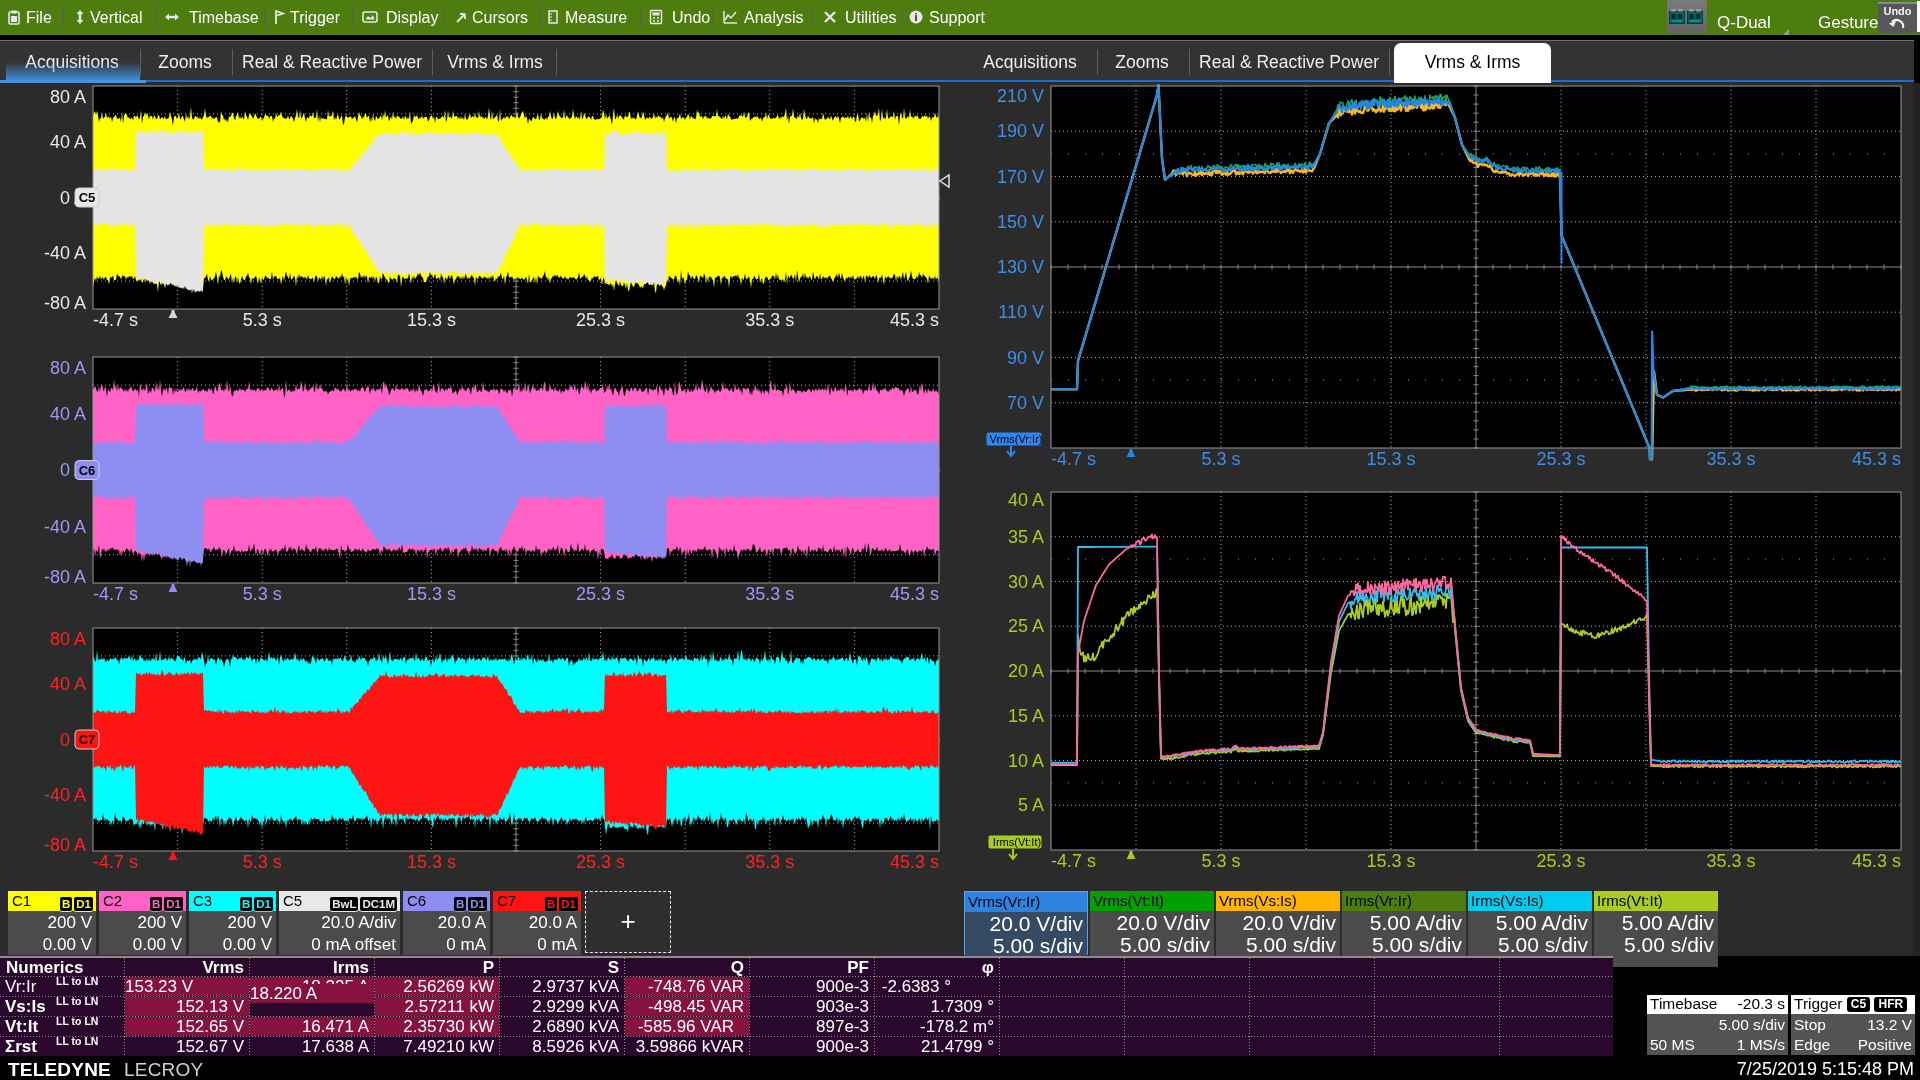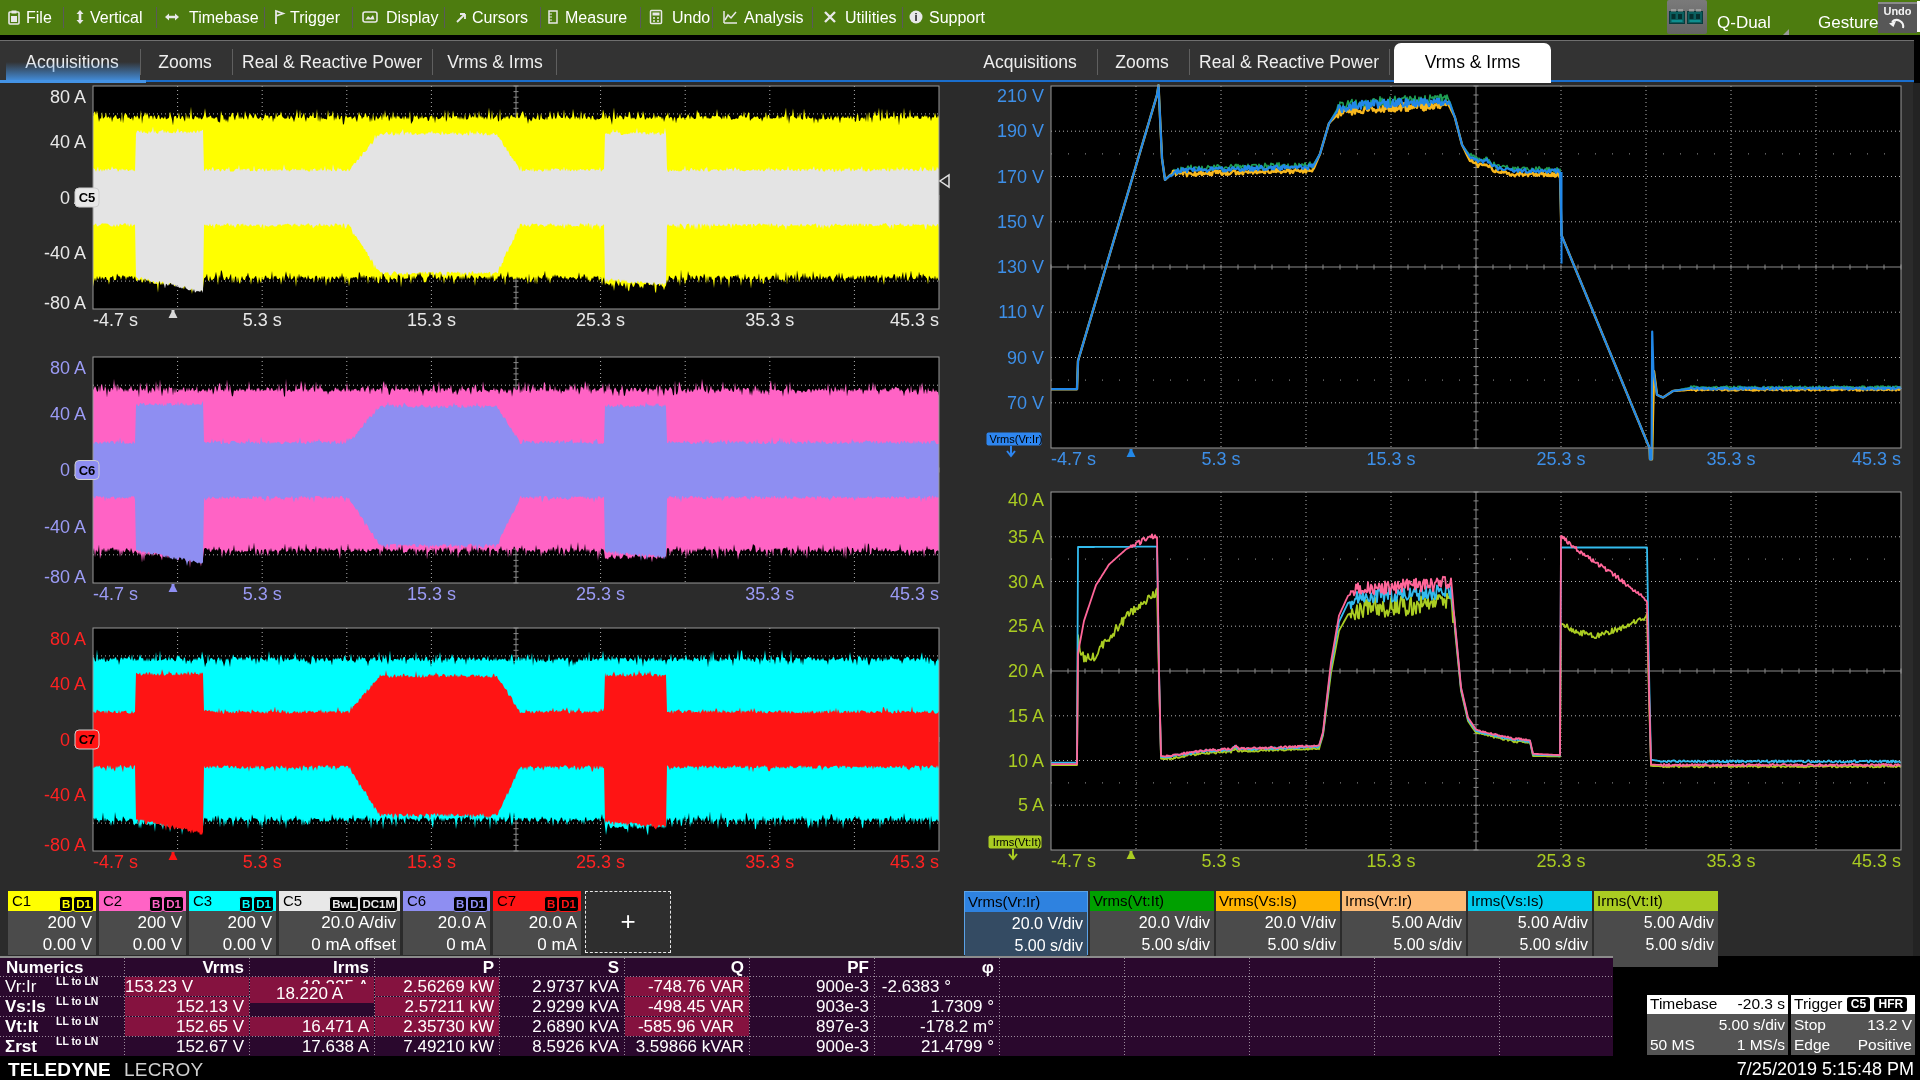--- a/index.html
+++ b/index.html
@@ -16,21 +16,21 @@
 #acqglow { left:6px; top:62px; width:134px; height:18px; background:linear-gradient(to bottom, rgba(40,118,205,0) 0%, rgba(68,147,230,0.9) 100%); }
 #whitetab { left:1394px; top:43px; width:157px; height:40px; background:#fff; border-radius:7px 7px 0 0; color:#000; font-size:17.5px; text-align:center; line-height:38px; z-index:3;}
 .chbox { position:absolute; top:891px; height:64px; }
 .chhead { height:20px; font-size:15px; color:#000; padding-left:4px; line-height:20px; position:relative;}
 .chbody { height:44px; background:#4b4b4b; color:#fff; font-size:17px; text-align:right; padding-right:4px; line-height:21.5px; padding-top:1px;}
 .badge { display:inline-block; height:16px; line-height:14px; border-radius:3px; background:#000; font-size:11.5px; font-weight:bold; padding:0 2px; border:1.5px solid; position:relative; top:1.5px;}
 .bwrap { position:absolute; right:2px; top:0px; }
 #plusbox { left:585px; top:891px; width:86px; height:62px; border:1.5px dashed #e8e8e8; background:#2e2e2e; color:#fff; font-size:26px; text-align:center; line-height:58px; }
 .fnbox { position:absolute; top:891px; width:124px; height:64px; }
 .fnhead { height:20px; font-size:15px; color:#000; padding-left:3px; line-height:19px; }
-.fnbody { height:56px; background:#4b4b4b; color:#fff; font-size:16px; text-align:right; padding-right:4px; line-height:21.5px; padding-top:1px;}
+.fnbody { height:56px; background:#4b4b4b; color:#fff; font-size:21px; text-align:right; padding-right:4px; line-height:21.5px; padding-top:1px;}
 #numtable { left:0; top:956px; width:1613px; height:100px; background:#2a082d; border-top:2px solid #8c8c8c; }
 .ncell { position:absolute; color:#fff; font-size:17px; white-space:nowrap; }
 .hl { background:#85123f; }
 .vline { position:absolute; width:1px; background-image:repeating-linear-gradient(to bottom,#9a8a9a 0 1px,transparent 1px 3px); }
 .hline { position:absolute; height:1px; background-image:repeating-linear-gradient(to right,#9a8a9a 0 1px,transparent 1px 3px); }
 #botbar { left:0; top:1056px; width:1920px; height:24px; background:#000; color:#fff; }
 .tbox { position:absolute; top:995px; }
 .tbhead { height:19px; background:#fff; color:#000; font-size:15.5px; line-height:18px; padding:0 3px; position:relative;}
 .tbbody { background:#545454; color:#fff; font-size:15.5px; padding:0 3px; position:relative;}
 .tbadge { display:inline-block; background:#000; color:#fff; border-radius:3px; font-size:12px; font-weight:bold; padding:0px 4px; line-height:15px; position:relative; top:-1px;}
@@ -381,21 +381,21 @@
   </div>
 <div class="fnbox abs" style="left:1090px;">
 <div class="fnhead" style="background:#00a000">Vrms(Vt:It)</div>
 <div class="fnbody" style="">20.0 V/div<br>5.00 s/div</div>
   </div>
 <div class="fnbox abs" style="left:1216px;">
 <div class="fnhead" style="background:#ffb400">Vrms(Vs:Is)</div>
 <div class="fnbody" style="">20.0 V/div<br>5.00 s/div</div>
   </div>
 <div class="fnbox abs" style="left:1342px;">
-<div class="fnhead" style="background:#fdba74">Irms(Vr:Ir)</div>
+<div class="fnhead" style="background:#4d7c0f">Irms(Vr:Ir)</div>
 <div class="fnbody" style="">5.00 A/div<br>5.00 s/div</div>
   </div>
 <div class="fnbox abs" style="left:1468px;">
 <div class="fnhead" style="background:#00ccee">Irms(Vs:Is)</div>
 <div class="fnbody" style="">5.00 A/div<br>5.00 s/div</div>
   </div>
 <div class="fnbox abs" style="left:1594px;">
 <div class="fnhead" style="background:#aacc22">Irms(Vt:It)</div>
 <div class="fnbody" style="">5.00 A/div<br>5.00 s/div</div>
   </div>
@@ -429,21 +429,21 @@
 <div class="ncell hl" style="left:125px;top:19px;width:124px;height:19px;padding-right:5px">153.23 V</div>
 <div class="ncell hl" style="left:250px;top:19px;width:124px;height:19px;text-align:right;padding-right:5px">18.225 A</div>
 <div class="ncell hl" style="left:375px;top:19px;width:124px;height:19px;text-align:right;padding-right:5px">2.56269 kW</div>
 <div class="ncell" style="left:500px;top:19px;width:124px;height:19px;text-align:right;padding-right:5px">2.9737 kVA</div>
 <div class="ncell hl" style="left:625px;top:19px;width:124px;height:19px;text-align:right;padding-right:5px">-748.76 VAR</div>
 <div class="ncell" style="left:750px;top:19px;width:124px;height:19px;text-align:right;padding-right:5px">900e-3</div>
 <div class="ncell" style="left:832px;top:19px;width:124px;height:19px;text-align:right;padding-right:5px">-2.6383 °</div>
 <div class="ncell" style="left:5px;top:39px;font-weight:bold">Vs:Is</div>
 <div class="ncell" style="left:56px;top:37px;font-size:10.5px;font-weight:bold">LL to LN</div>
 <div class="ncell hl" style="left:125px;top:39px;width:124px;height:19px;text-align:right;padding-right:5px">152.13 V</div>
-<div class="ncell hl" style="left:250px;top:26px;width:124px;height:19px;text-align:center;padding-right:5px">18.220 A</div>
+<div class="ncell hl" style="left:250px;top:26px;width:124px;height:19px;text-align:left;padding-right:5px">18.220 A</div>
 <div class="ncell hl" style="left:375px;top:39px;width:124px;height:19px;text-align:right;padding-right:5px">2.57211 kW</div>
 <div class="ncell" style="left:500px;top:39px;width:124px;height:19px;text-align:right;padding-right:5px">2.9299 kVA</div>
 <div class="ncell hl" style="left:625px;top:39px;width:124px;height:19px;text-align:right;padding-right:5px">-498.45 VAR</div>
 <div class="ncell" style="left:750px;top:39px;width:124px;height:19px;text-align:right;padding-right:5px">903e-3</div>
 <div class="ncell" style="left:875px;top:39px;width:124px;height:19px;text-align:right;padding-right:5px">1.7309 °</div>
 <div class="ncell" style="left:5px;top:59px;font-weight:bold">Vt:It</div>
 <div class="ncell" style="left:56px;top:57px;font-size:10.5px;font-weight:bold">LL to LN</div>
 <div class="ncell hl" style="left:125px;top:59px;width:124px;height:19px;text-align:right;padding-right:5px">152.65 V</div>
 <div class="ncell hl" style="left:250px;top:59px;width:124px;height:19px;text-align:right;padding-right:5px">16.471 A</div>
 <div class="ncell hl" style="left:375px;top:59px;width:124px;height:19px;text-align:right;padding-right:5px">2.35730 kW</div>

